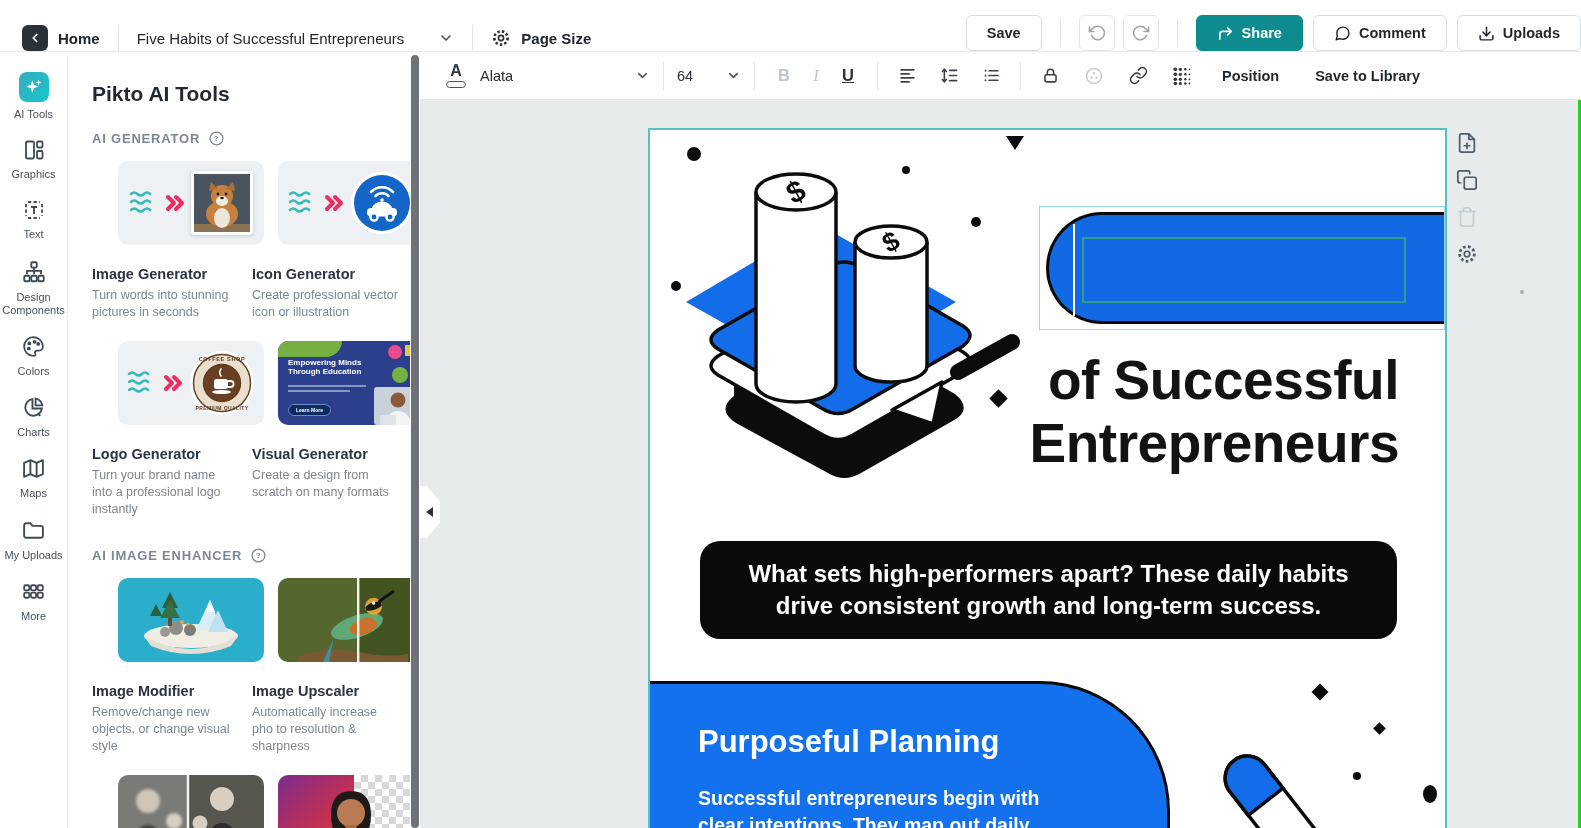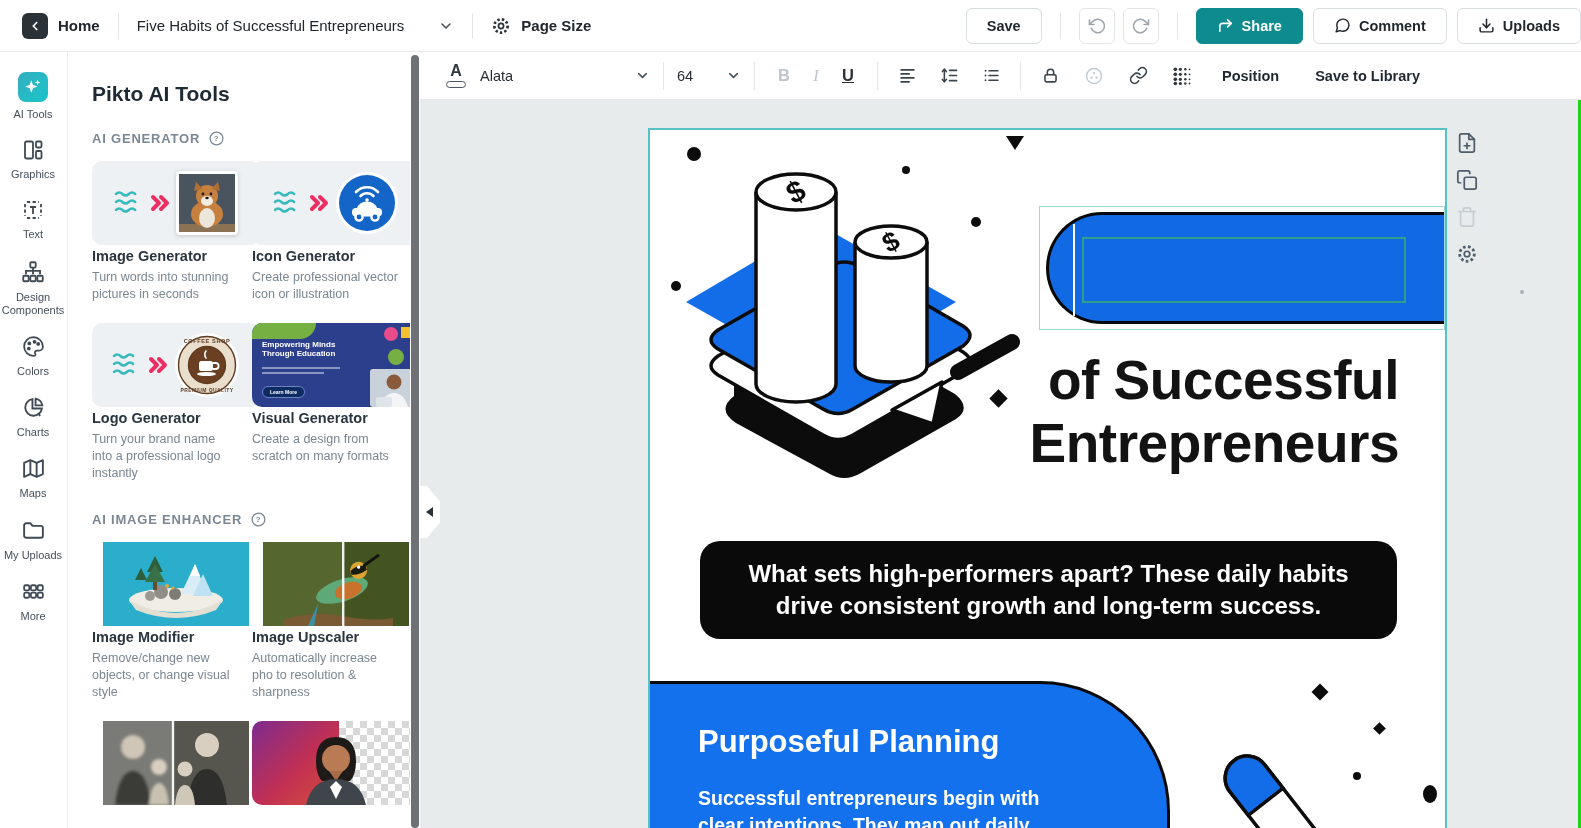--- a/index.html
+++ b/index.html
@@ -2,21 +2,21 @@
 <html><head>
 <meta charset="utf-8">
 <style>
   * { margin:0; padding:0; box-sizing:border-box; }
   html,body { width:1581px; height:828px; overflow:hidden; background:#fff;
     font-family:"Liberation Sans", sans-serif; -webkit-font-smoothing:antialiased; }
   #app { position:absolute; inset:0; }
 
   
   #header { position:absolute; left:0; top:0; width:100%; height:52px; background:#fff;
-    border-bottom:1px solid #E8EAEC; display:flex; align-items:center; z-index:30; }
+    border-bottom:1px solid #E8EAEC; display:flex; align-items:flex-end; z-index:30; }
   .hdr-left { display:flex; align-items:center; padding-left:22px; }
   .hdr-right { margin-left:auto; display:flex; align-items:center; }
   .hdr-divider { width:1px; height:26px; background:#E3E6E9; margin:0 18px; }
   .back-btn { width:26px; height:26px; background:#2A3137; border-radius:6px; display:flex;
     align-items:center; justify-content:center; cursor:pointer; }
   .home-label { font-size:15px; font-weight:700; color:#20262C; margin-left:10px; cursor:pointer; }
   .doc-title { font-size:15px; font-weight:500; color:#20262C; }
   .chev { color:#49525A; margin-left:34px; display:flex; cursor:pointer; }
   .pagesize { display:flex; align-items:center; gap:10px; color:#20262C; font-size:15px;
     font-weight:600; cursor:pointer; }
@@ -25,43 +25,43 @@
     display:flex; align-items:center; gap:8px; padding:0 20px; font-size:14.5px; font-weight:700;
     color:#1F262C; cursor:pointer; }
   .btn + .btn { margin-left:10px; }
   .btn.primary { background:#0E8B8F; border-color:#0E8B8F; color:#fff; }
   .icon-btn { width:36px; height:36px; border:1px solid #E2E6E9; border-radius:6px; background:#fff;
     display:flex; align-items:center; justify-content:center; color:#9FA6AD; cursor:pointer; }
   .icon-btn + .icon-btn { margin-left:8px; }
 
   
   #rail { position:absolute; left:0; top:52px; bottom:0; width:68px; background:#fff;
-    border-right:1px solid #EDEFF1; display:flex; flex-direction:column; align-items:flex-start;
+    border-right:1px solid #EDEFF1; display:flex; flex-direction:column; align-items:center;
     padding-top:20px; gap:17px; z-index:20; }
   .rail-item { display:flex; flex-direction:column; align-items:center; gap:6px; width:66px;
     color:#454F5B; font-size:11px; line-height:1.2; text-align:center; cursor:pointer; }
   .rail-item svg { color:#3F4A54; }
   .ai-badge { width:30px; height:30px; border-radius:8px;
     background:linear-gradient(135deg,#35AEBF,#18C5C9); display:flex; align-items:center;
     justify-content:center; }
 
   
   #panel { position:absolute; left:68px; top:52px; bottom:0; width:342px; background:#fff;
     padding:30px 24px 0 24px; overflow:hidden; z-index:20; }
   .panel-title { font-size:21px; font-weight:700; color:#1F2933; }
   .section-label { margin-top:24px; display:flex; align-items:center; gap:8px; }
   .section-label span { font-size:13px; font-weight:600; letter-spacing:.8px; color:#7B8794; }
   .help-ico { color:#8A94A0; display:flex; }
   .cards { margin-top:14px; display:grid; grid-template-columns:1fr 1fr; column-gap:14px;
     row-gap:20px; }
   .card { width:146px; cursor:pointer; }
-  .thumb { width:168px; height:84px; border-radius:10px; overflow:hidden; position:relative;
-    display:flex; align-items:center; justify-content:center; }
+  .thumb { width:146px; height:84px; border-radius:10px; overflow:hidden; position:relative;
+    display:flex; align-items:center; justify-content:center;margin-left:26px; }
   .thumb-gray { background:#EDF1F4; gap:6px; }
-  .card-title { margin-top:3px; font-size:14.5px; font-weight:700; color:#2B3540; }
+  .card-title { margin-top:21px; font-size:14.5px; font-weight:700; color:#2B3540; }
   .card-desc { margin-top:5px; font-size:12.5px; color:#7B8691; line-height:1.35; }
   .photo-frame { background:#fff; border-radius:4px; padding:3px;
     box-shadow:0 1px 4px rgba(0,0,0,.18); }
   
   .vg { width:100%; height:100%; background:#2B3F8C; position:relative; overflow:hidden; }
   .vg-green { position:absolute; left:0; top:0; width:64px; height:16px; background:#76B043;
     border-radius:0 0 16px 0; }
   .vg-pink { position:absolute; right:22px; top:4px; width:14px; height:14px; border-radius:50%;
     background:#E84C8B; }
   .vg-yellow { position:absolute; right:8px; top:4px; width:11px; height:11px; background:#F2C230; }

